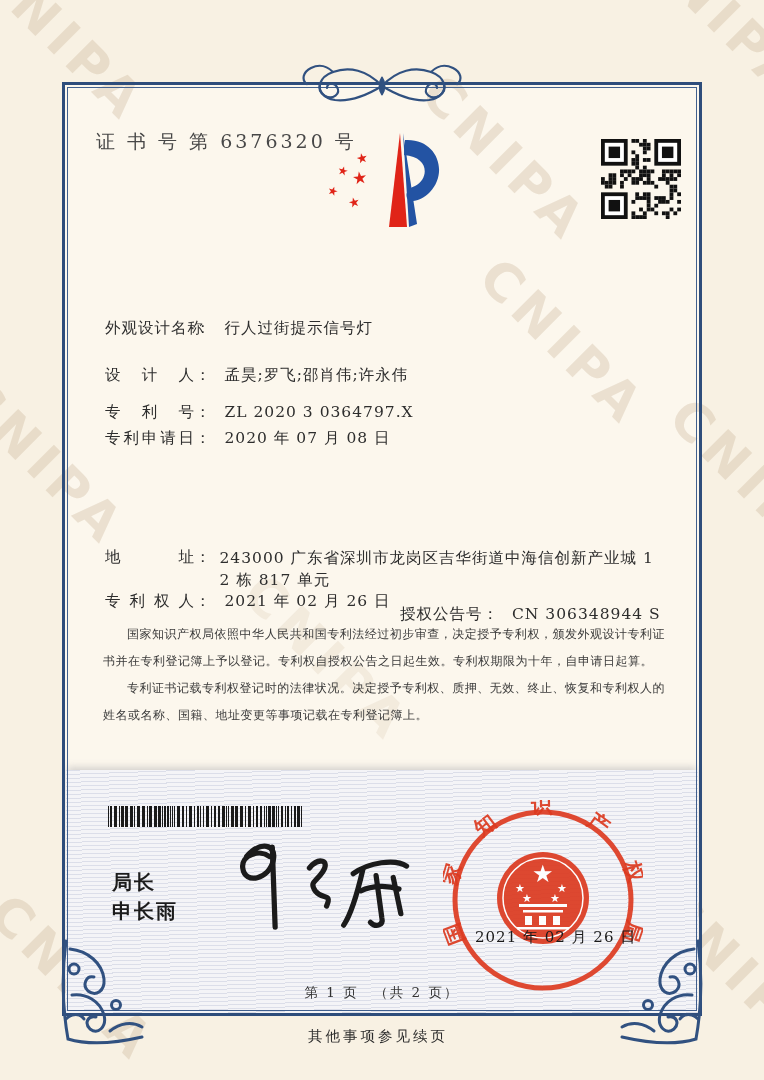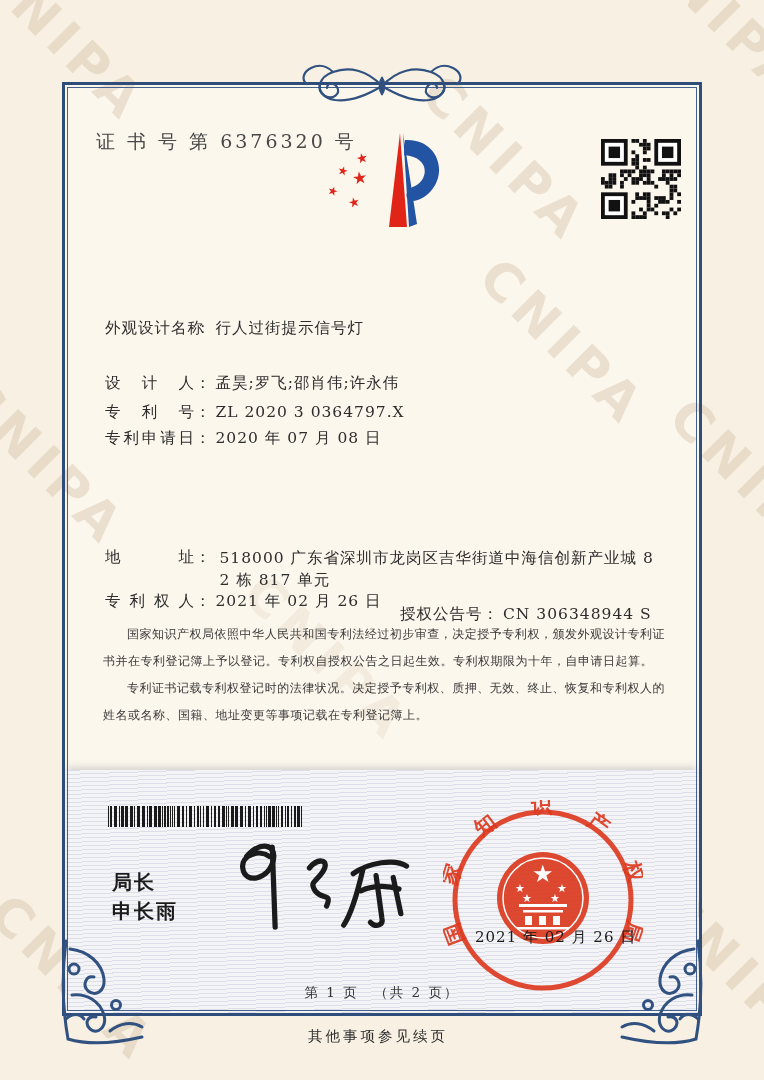--- a/index.html
+++ b/index.html
@@ -36,21 +36,21 @@
     transform:rotate(45deg);white-space:nowrap;
   }
   .z-content{position:absolute;z-index:6;}
   .cert-no{left:96px;top:129px;font-size:19px;letter-spacing:3px;color:#474747;}
   .logo{left:323px;top:130px;width:118px;height:102px;}
   .qr{left:601px;top:139px;width:80px;height:80px;}
   .title{left:0;top:231px;width:764px;text-align:center;font-size:35px;font-weight:bold;letter-spacing:5px;color:#111;}
   .field-row{left:105px;font-size:15.5px;letter-spacing:1px;color:#2d2d2d;white-space:nowrap;}
   .field-label{display:inline-block;width:90px;text-align:justify;text-align-last:justify;}
   .field-colon{display:inline-block;}
-  .field-value{margin-left:4px;}
+  .field-value{margin-left:13px;}
   .addr-lines{display:inline-block;vertical-align:top;margin-left:8px;white-space:normal;width:470px;line-height:22px;}
   .grant-right{position:absolute;left:295px;top:13px;white-space:nowrap;}
   .paragraphs{left:103px;top:621px;width:562px;font-size:12px;line-height:27px;text-align:justify;color:#3a3a3a;letter-spacing:.5px;}
   .paragraphs p{margin:0;text-indent:2em;}
   .barcode{left:108px;top:806px;width:196px;height:21px;}
   .signer{font-family:"DejaVu Sans","Liberation Sans",sans-serif;font-weight:700;font-size:20px;color:#1c1c1c;letter-spacing:2px;z-index:7;}
   .signer-title{left:112px;top:869px;}
   .signer-name{left:112px;top:898px;}
   .signature{left:218px;top:833px;width:200px;height:110px;z-index:7;}
   .seal{left:443px;top:800px;width:200px;height:200px;z-index:8;}
@@ -255,31 +255,31 @@
       <rect x="64" y="8" width="12" height="12" fill="#111"></rect>
       <rect x="0" y="56" width="28" height="28" fill="#111"></rect>
       <rect x="4" y="60" width="20" height="20" fill="#fff"></rect>
       <rect x="8" y="64" width="12" height="12" fill="#111"></rect>
     </svg>
 
 
   <div class="z-content field-row" style="top:318px;">
     <span class="field-label">外观设计名称</span><span class="field-colon">：</span><span class="field-value">行人过街提示信号灯</span>
   </div>
-  <div class="z-content field-row" style="top:373px;">
+  <div class="z-content field-row" style="top:365px;">
     <span class="field-label">设计人</span><span class="field-colon">：</span><span class="field-value">孟昊;罗飞;邵肖伟;许永伟</span>
   </div>
   <div class="z-content field-row" style="top:402px;">
     <span class="field-label">专利号</span><span class="field-colon">：</span><span class="field-value">ZL 2020 3 0364797.X</span>
   </div>
   <div class="z-content field-row" style="top:428px;">
     <span class="field-label">专利申请日</span><span class="field-colon">：</span><span class="field-value">2020 年 07 月 08 日</span>
   </div>
   <div class="z-content field-row" style="top:547px;">
-    <span class="field-label">地址</span><span class="field-colon">：</span><span class="addr-lines"><span>518000 广东省深圳市龙岗区吉华街道中海信创新产业城 8</span><br><span>2 栋 817 单元</span></span>
+    <span class="field-label">地址</span><span class="field-colon">：</span><span class="addr-lines"><span>243000 广东省深圳市龙岗区吉华街道中海信创新产业城 1</span><br><span>2 栋 817 单元</span></span>
   </div>
   <div class="z-content field-row" style="top:591px;">
     <span class="field-label">专利权人</span><span class="field-colon">：</span><span class="field-value">2021 年 02 月 26 日</span>
     <span class="grant-right"><span>授权公告号</span><span>：</span><span class="field-value">CN 306348944 S</span></span>
   </div>
 
   <div class="z-content paragraphs">
     <p>国家知识产权局依照中华人民共和国专利法经过初步审查，决定授予专利权，颁发外观设计专利证书并在专利登记簿上予以登记。专利权自授权公告之日起生效。专利权期限为十年，自申请日起算。</p>
     <p>专利证书记载专利权登记时的法律状况。决定授予专利权、质押、无效、终止、恢复和专利权人的姓名或名称、国籍、地址变更等事项记载在专利登记簿上。</p>
   </div>

